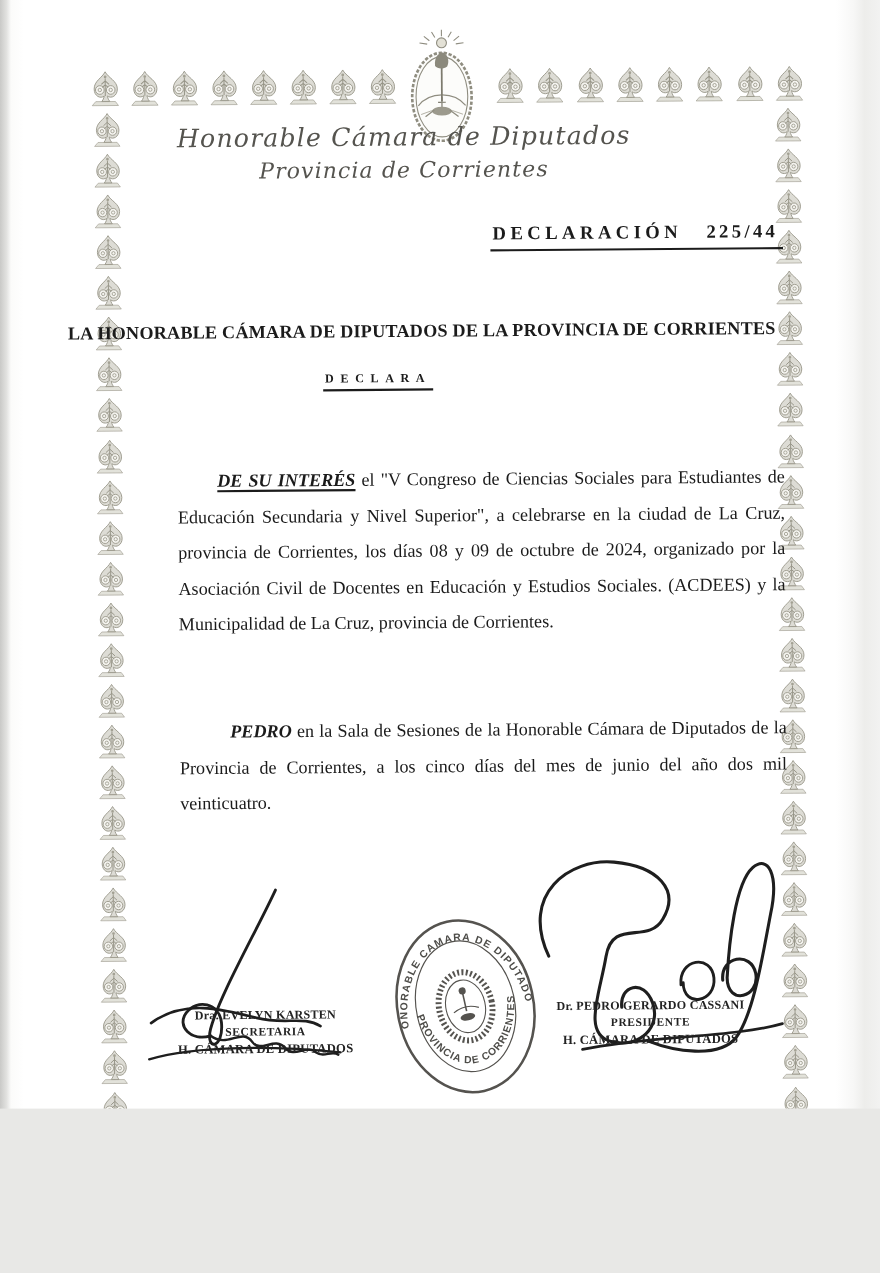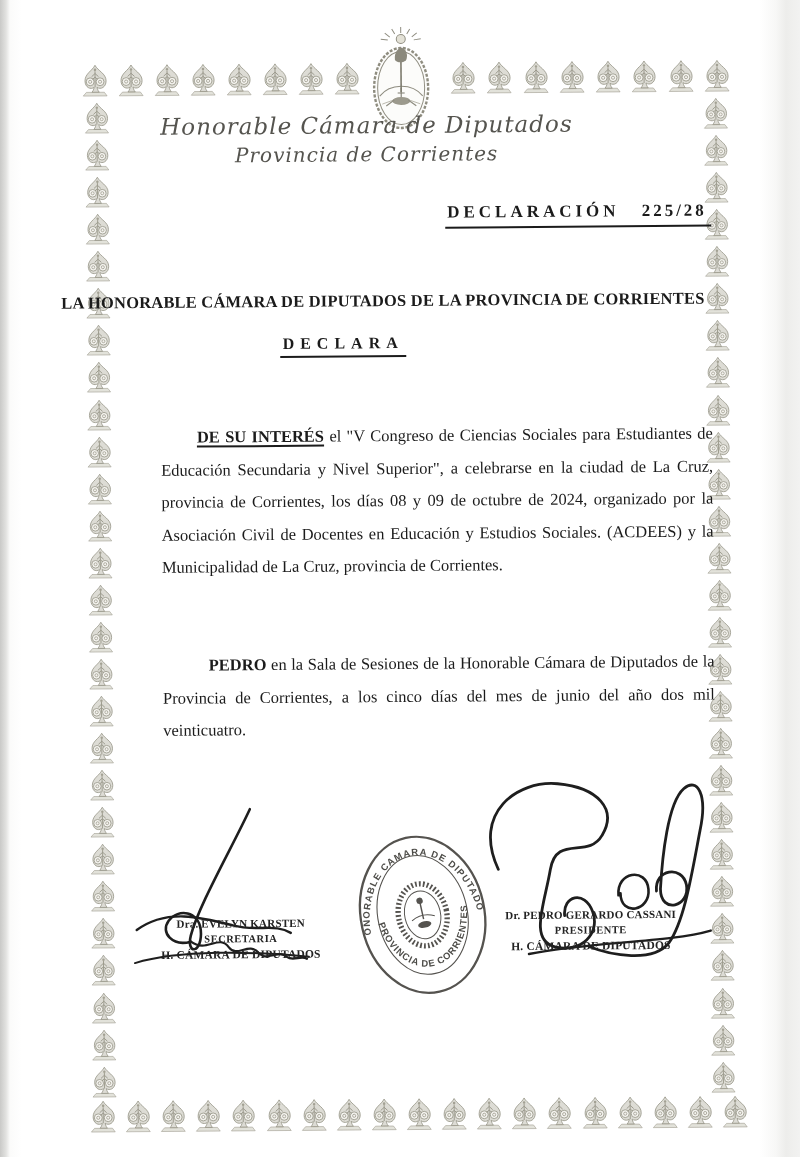--- a/index.html
+++ b/index.html
@@ -1,16 +1,16 @@
 <!DOCTYPE html>
 <html><head>
 <meta charset="utf-8">
 <style>
   html,body{margin:0;padding:0;background:#e8e8e6;}
-  .page{position:relative;width:800px;height:1157px;margin:0 auto;overflow:hidden;
+  .page{position:relative;width:800px;height:1008px;margin:0 auto;overflow:hidden;
     background:linear-gradient(90deg,#c9c9c7 0,#e2e2e0 6px,#fbfbfa 10px,#ffffff 22px,#ffffff 760px,#f7f7f6 776px,#ededeb 786px,#f2f2f1 100%);
     font-family:"Liberation Serif",serif;color:#1b1b1b;}
   .sheet{position:absolute;inset:0;transform:rotate(-0.45deg);transform-origin:50% 50%;}
 
   
   .strip{position:absolute;display:flex;justify-content:space-between;}
   .strip-col{flex-direction:column;}
   #b-top-left{left:84px;top:62px;width:282px;}
   #b-top-right{left:452px;top:62px;width:284px;}
   #b-bottom{left:84px;top:1098px;width:662px;}
@@ -29,28 +29,28 @@
   #org2{top:142px;font-size:20px;letter-spacing:1px;}
 
   
   .decl-num{position:absolute;left:448px;top:203px;font-weight:700;font-size:17px;
     letter-spacing:4px;border-bottom:2.5px solid #1b1b1b;padding:0 4px 4px 2px;}
   .decl-num .num{margin-left:22px;letter-spacing:3px;}
 
   .doc-title{position:absolute;left:60px;right:90px;top:291px;text-align:center;
     font-weight:700;font-size:16.5px;letter-spacing:.2px;}
   .declara-wrap{position:absolute;left:0;right:110px;top:334px;text-align:center;}
-  .declara{display:inline-block;font-weight:700;font-size:16px;letter-spacing:6px;
+  .declara{display:inline-block;font-weight:700;font-size:11px;letter-spacing:6px;
     border-bottom:2.5px solid #1b1b1b;padding:0 2px 3px 2px;}
 
   .body-par{position:absolute;left:162px;width:552px;margin:0;font-size:16.5px;
     line-height:32.5px;text-align:justify;}
   #par1{top:420px;text-indent:36px;}
   #par2{top:648px;text-indent:46px;}
-  .lead{font-weight:700;}
+  .lead{font-weight:700;font-style:italic;}
   .u{text-decoration:underline;text-decoration-thickness:1.5px;text-underline-offset:3px;}
 
   
   .sig-block{position:absolute;text-align:center;font-weight:700;color:#232323;}
   #sig-left-text{left:138px;top:915px;width:200px;}
   #sig-right-text{left:488px;top:909px;width:200px;}
   .sig-name{font-size:11px;line-height:15px;letter-spacing:.2px;}
   .sig-role{font-size:10.5px;line-height:15px;letter-spacing:.5px;}
   .sig-org{font-size:11.5px;line-height:16px;letter-spacing:.2px;}
   .sig-svg{position:absolute;overflow:visible;}
@@ -374,21 +374,21 @@
       <path d="M34 34 C33 25 39 21 41.5 22 C46.5 24 47 31 45 34.5 C41 37.5 36 36.5 34 34 Z" fill="#8b897c"></path>
       <path d="M40 62 L40 72 M36.5 67 L43.5 67" stroke="#7d7b6e" stroke-width="1.1"></path>
       <ellipse cx="40" cy="75" rx="9" ry="4" fill="#9c9a8d"></ellipse>
       <path d="M25 80 L33 74 M55 80 L47 74" stroke="#8f8d80" stroke-width="1.2"></path>
     </svg>
 
     <div id="org1" class="script-line">Honorable Cámara de Diputados</div>
     <div id="org2" class="script-line">Provincia de Corrientes</div>
 
     <div class="decl-num">
-      <span>DECLARACIÓN</span><span class="num">225/28</span>
+      <span>DECLARACIÓN</span><span class="num">225/44</span>
     </div>
 
     <div class="doc-title">LA HONORABLE CÁMARA DE DIPUTADOS DE LA PROVINCIA DE CORRIENTES</div>
 
     <div class="declara-wrap">
       <span class="declara">DECLARA</span>
     </div>
 
     <p id="par1" class="body-par"><span class="lead u">DE SU INTERÉS</span><span> el "V Congreso de Ciencias Sociales para Estudiantes de Educación Secundaria y Nivel Superior", a celebrarse en la ciudad de La Cruz, provincia de Corrientes, los días 08 y 09 de octubre de 2024, organizado por la Asociación Civil de Docentes en Educación y Estudios Sociales. (ACDEES) y la Municipalidad de La Cruz, provincia de Corrientes.</span></p>
 

